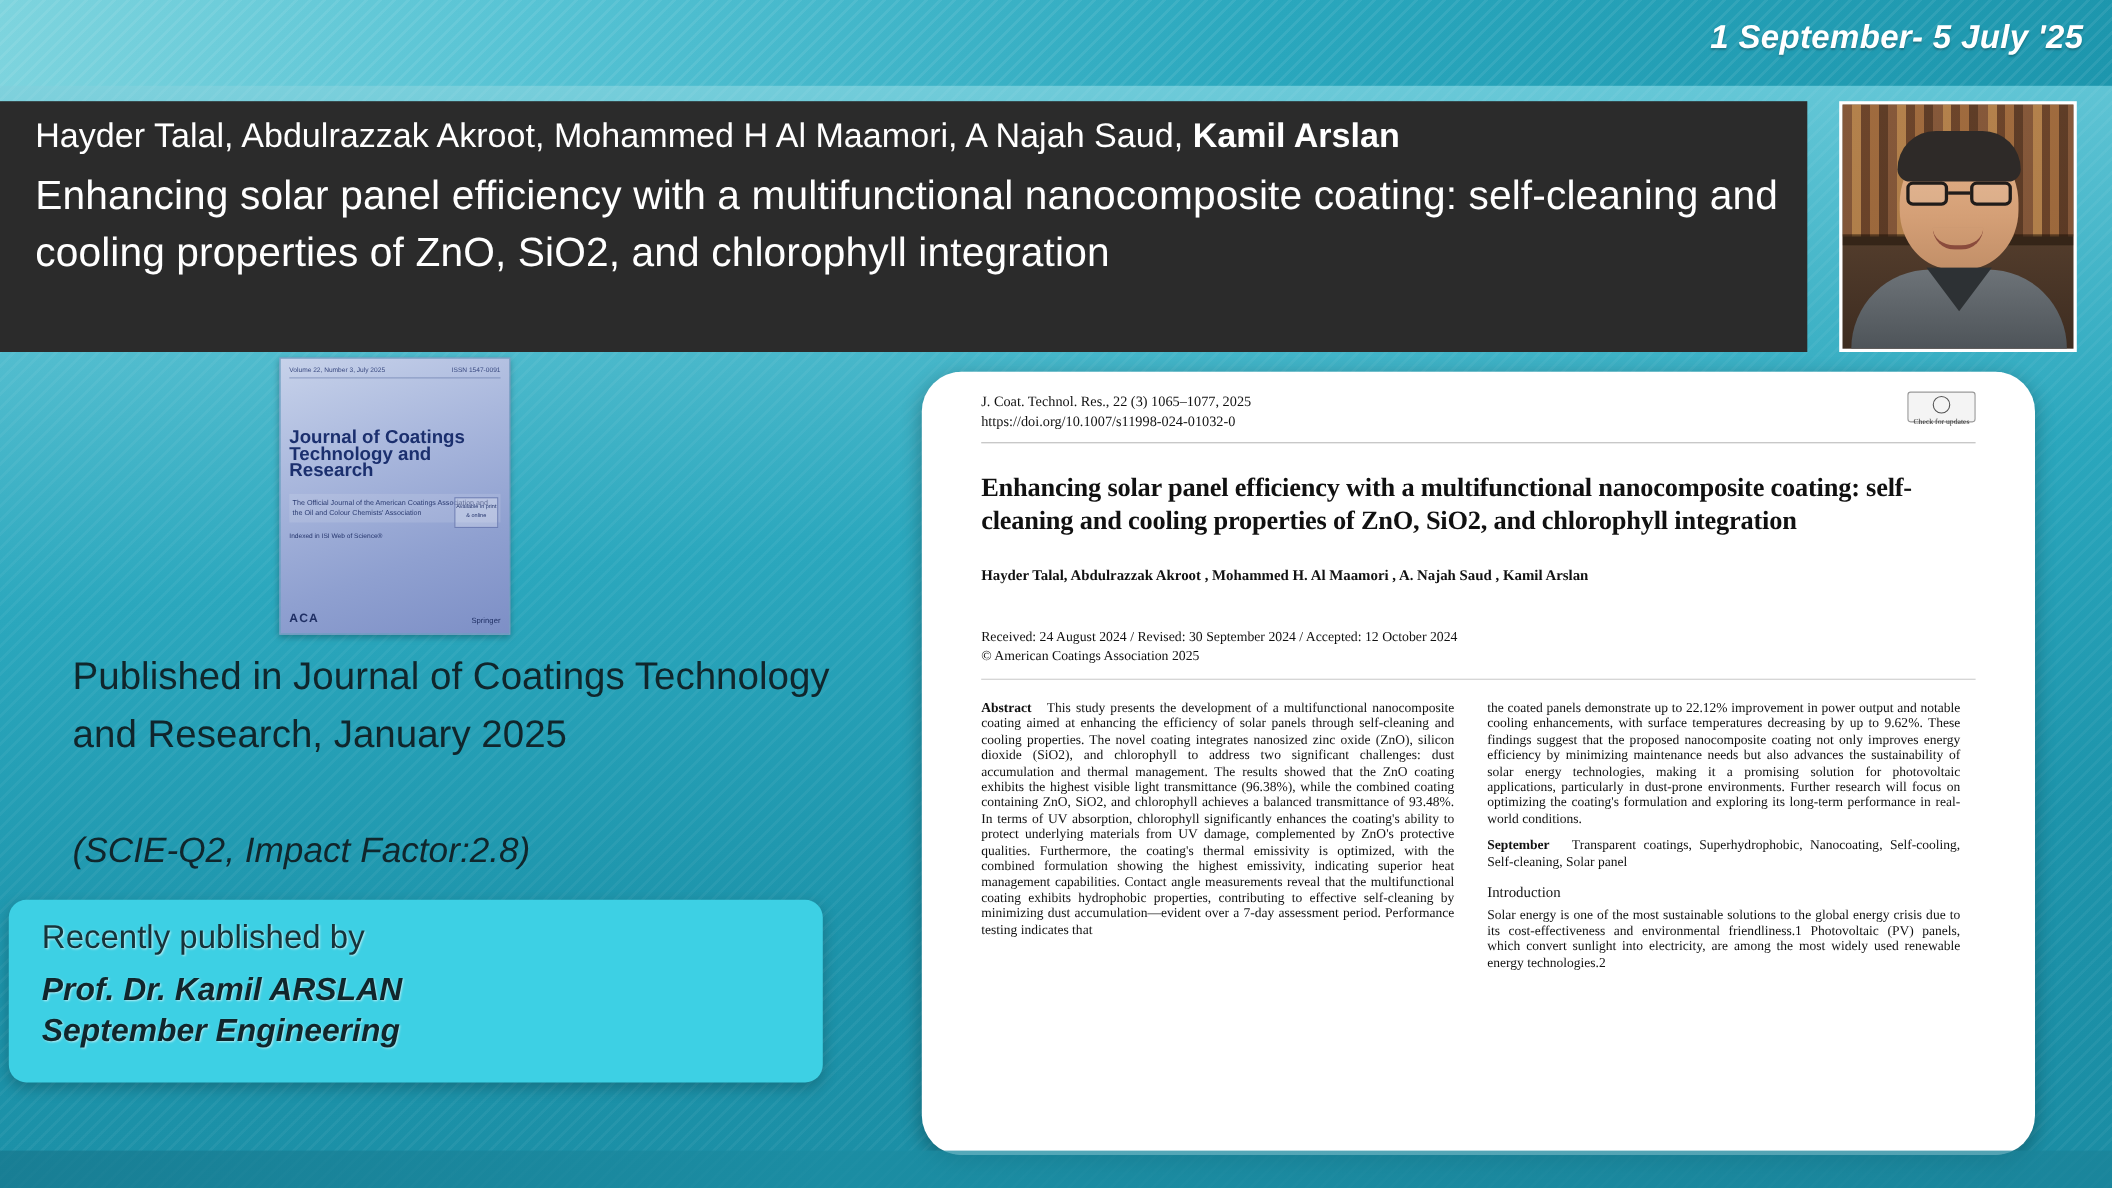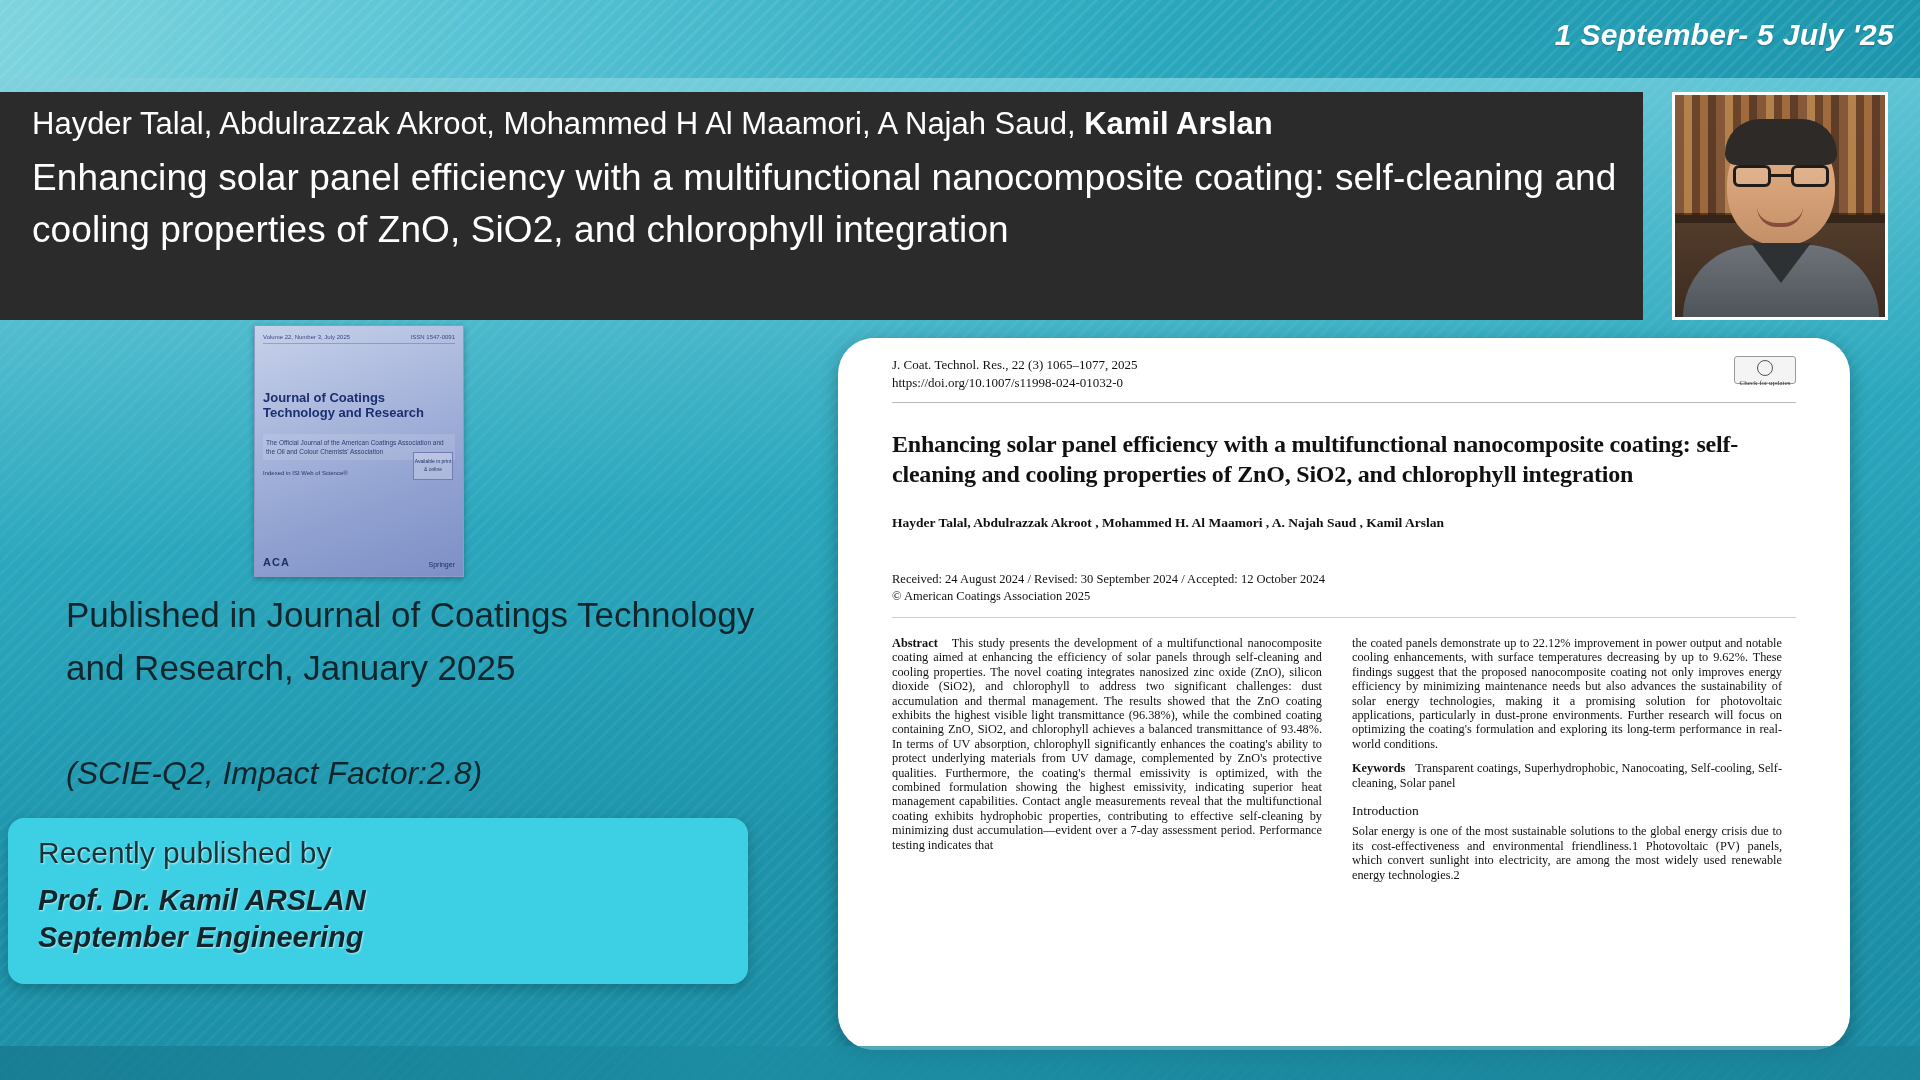--- a/index.html
+++ b/index.html
@@ -219,21 +219,21 @@
     display: flex;
     justify-content: space-between;
     font-size: 6px;
     color: #3a4a80;
     border-bottom: 1px solid rgba(60,80,140,0.35);
     padding-bottom: 3px;
   }
   .jc-title {
     margin-top: 46px;
     font-weight: bold;
-    font-size: 13px;
+    font-size: 17px;
     line-height: 15px;
     color: #1b2f6e;
   }
   .jc-sub {
     margin-top: 14px;
     font-size: 6.5px;
     line-height: 9px;
     color: #2c3c72;
     background: rgba(255,255,255,0.12);
     padding: 4px 3px;
@@ -492,21 +492,21 @@
         <div>© American Coatings Association 2025</div>
       </div>
 
       <div class="cols">
         <div class="col">
           <p><span class="lbl">Abstract</span>
              &nbsp;&nbsp;<span>This study presents the development of a multifunctional nanocomposite coating aimed at enhancing the efficiency of solar panels through self-cleaning and cooling properties. The novel coating integrates nanosized zinc oxide (ZnO), silicon dioxide (SiO2), and chlorophyll to address two significant challenges: dust accumulation and thermal management. The results showed that the ZnO coating exhibits the highest visible light transmittance (96.38%), while the combined coating containing ZnO, SiO2, and chlorophyll achieves a balanced transmittance of 93.48%. In terms of UV absorption, chlorophyll significantly enhances the coating's ability to protect underlying materials from UV damage, complemented by ZnO's protective qualities. Furthermore, the coating's thermal emissivity is optimized, with the combined formulation showing the highest emissivity, indicating superior heat management capabilities. Contact angle measurements reveal that the multifunctional coating exhibits hydrophobic properties, contributing to effective self-cleaning by minimizing dust accumulation—evident over a 7-day assessment period. Performance testing indicates that</span></p>
         </div>
         <div class="col">
           <p>the coated panels demonstrate up to 22.12% improvement in power output and notable cooling enhancements, with surface temperatures decreasing by up to 9.62%. These findings suggest that the proposed nanocomposite coating not only improves energy efficiency by minimizing maintenance needs but also advances the sustainability of solar energy technologies, making it a promising solution for photovoltaic applications, particularly in dust-prone environments. Further research will focus on optimizing the coating's formulation and exploring its long-term performance in real-world conditions.</p>
-          <p><span class="lbl">Keywords</span>
+          <p><span class="lbl">September</span>
              &nbsp;&nbsp;<span>Transparent coatings, Superhydrophobic, Nanocoating, Self-cooling, Self-cleaning, Solar panel</span></p>
           <div class="sec-head">Introduction</div>
           <p>Solar energy is one of the most sustainable solutions to the global energy crisis due to its cost-effectiveness and environmental friendliness.1 Photovoltaic (PV) panels, which convert sunlight into electricity, are among the most widely used renewable energy technologies.2</p>
         </div>
       </div>
     </div>
   </div>
 
   <div class="bottom-strip"></div>
 </div>

